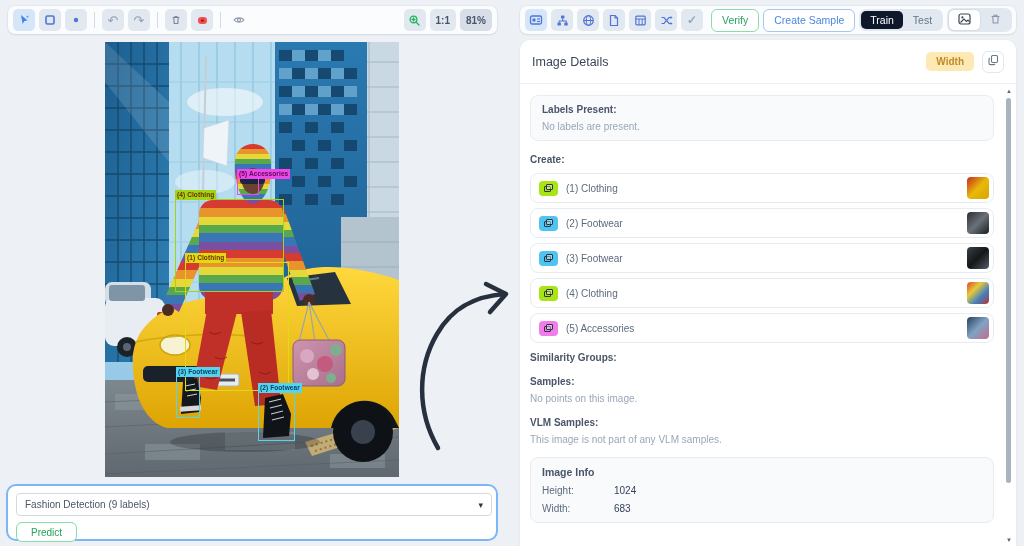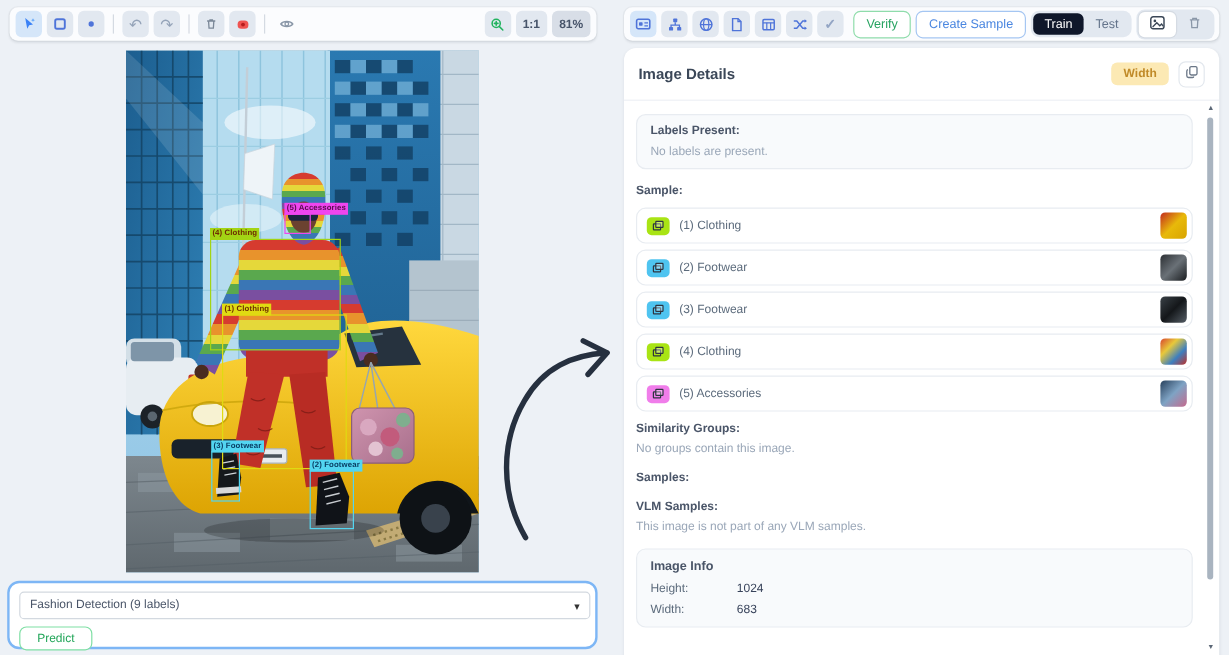--- a/index.html
+++ b/index.html
@@ -46,21 +46,21 @@
   #create-sample-btn { border:1px solid #a5c6f2; color:#4a86e0; }
   .seg { background:#e2e8f0; border-radius:7px; padding:2px; display:flex; align-items:center; gap:1px; flex:0 0 auto; }
   .seg .segbtn { border:none; background:transparent; border-radius:5px; font-size:10.5px; padding:3px 9px;
                  color:#64748b; cursor:pointer; display:flex; align-items:center; }
   .seg .segbtn.on-green { background:#0f172a; color:#fff; }
   .seg .segbtn.on-white { background:#ffffff; box-shadow:0 0 0 1px rgba(16,24,40,.06); }
 
   #details-card { position:absolute; left:520px; top:40px; width:496px; height:506px; background:#fff;
                   border-radius:10px 10px 0 0; box-shadow:0 1px 3px rgba(16,24,40,.08); overflow:hidden; }
   #details-header { height:44px; display:flex; align-items:center; padding:0 12px; border-bottom:1px solid #eef1f5; }
-  #details-title { font-size:12.5px; font-weight:bold; color:#3b4758; }
+  #details-title { font-size:12.5px; font-weight:normal; color:#3b4758; }
   #type-badge { margin-left:auto; background:#fce9b4; color:#c08a28; font-size:10px; font-weight:bold;
                 padding:4px 10px; border-radius:5px; }
   #copy-btn { margin-left:8px; width:22px; height:22px; border:1px solid #e3e8ee; border-radius:6px;
               background:#fff; display:flex; align-items:center; justify-content:center; cursor:pointer; }
   #details-body { padding:11px 22px 0 10px; }
 
   .soft-card { background:#f8fafc; border:1px solid #e8ecf1; border-radius:8px; padding:8px 11px; }
   .sec-title { font-size:10px; font-weight:bold; color:#4a5568; }
   .sec-muted { font-size:10px; color:#9aa7b8; margin-top:6px; }
   .sec-block { margin-top:13px; }
@@ -543,21 +543,21 @@
     </button>
   </div>
 
   <div id="details-body">
     <div class="soft-card">
       <div class="sec-title">Labels Present:</div>
       <div class="sec-muted">No labels are present.</div>
     </div>
 
     <div class="sec-block">
-      <div class="sec-title">Sample:</div>
+      <div class="sec-title">Create:</div>
       <div id="objects-list">
           <div class="obj-row">
             <span class="obj-badge" style="background: rgb(169, 228, 20);">
               <span class="obj-glyph"></span>
             </span>
             <span class="obj-label">(1) Clothing</span>
             <span class="obj-thumb" style="background: linear-gradient(135deg, rgb(194, 42, 30), rgb(232, 185, 10), rgb(216, 164, 0));"></span>
           </div>
           <div class="obj-row">
             <span class="obj-badge" style="background: rgb(79, 196, 240);">
@@ -585,25 +585,25 @@
               <span class="obj-glyph"></span>
             </span>
             <span class="obj-label">(5) Accessories</span>
             <span class="obj-thumb" style="background: linear-gradient(135deg, rgb(39, 64, 92), rgb(127, 163, 196), rgb(196, 106, 142));"></span>
           </div>
         </div>
     </div>
 
     <div class="sec-block" style="margin-top:9px;">
       <div class="sec-title">Similarity Groups:</div>
-      <div class="sec-muted">No groups contain this image.</div>
     </div>
 
     <div class="sec-block">
       <div class="sec-title">Samples:</div>
+      <div class="sec-muted">No points on this image.</div>
     </div>
 
     <div class="sec-block">
       <div class="sec-title">VLM Samples:</div>
       <div class="sec-muted">This image is not part of any VLM samples.</div>
     </div>
 
 
     <div class="soft-card" id="image-info-card">
       <div class="sec-title" style="font-size:10.5px;">Image Info</div>

